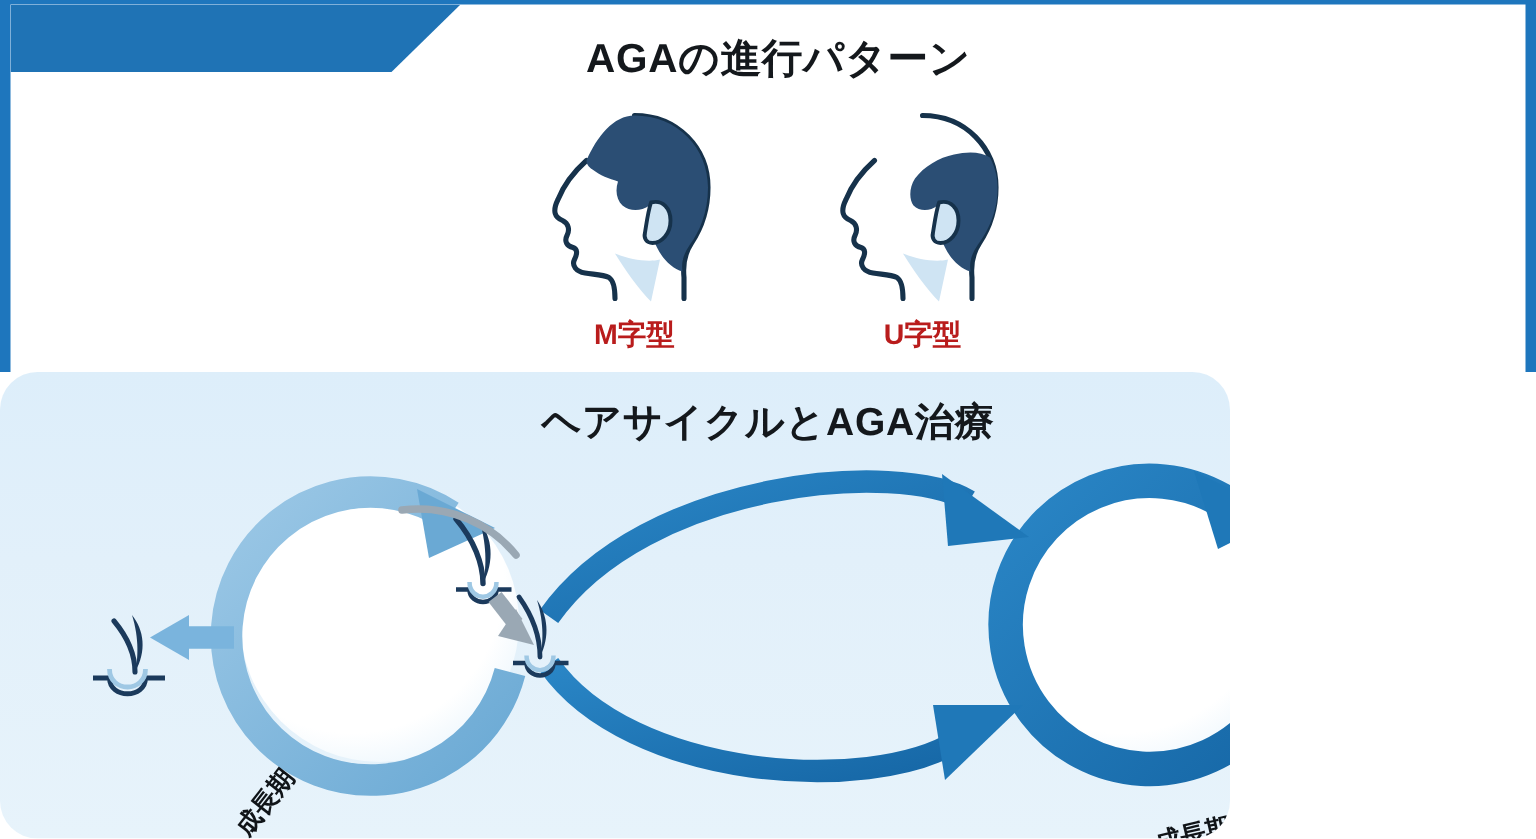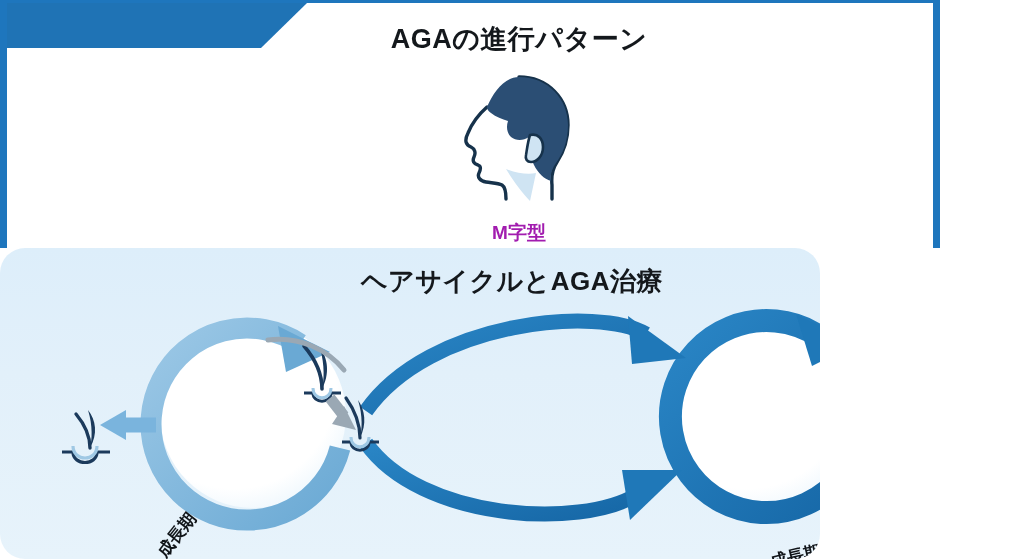--- a/index.html
+++ b/index.html
@@ -7,21 +7,21 @@
     width:1024px;height:559px;
     font-family:"Liberation Sans","DejaVu Sans",sans-serif;
     background:#ffffff;
     overflow:hidden;
     position:relative;
   }
   #stage{position:relative;width:1024px;height:559px;overflow:hidden;}
 
   
   .top-section{
-    position:absolute;left:0;top:0;width:940px;height:248px;
+    position:absolute;left:0;top:0;width:1024px;height:248px;
     background:#ffffff;
     box-sizing:border-box;
     border-left:7px solid #1e76bd;
     border-right:7px solid #1e76bd;
     border-top:3px solid #1e76bd;
   }
   .ribbon{
     position:absolute;left:0;top:0;
     width:300px;height:45px;
     background:#1f73b5;
@@ -41,22 +41,22 @@
     font-size:27px;font-weight:bold;color:#14181c;
     letter-spacing:0.5px;
   }
   .heads-row{
     position:absolute;left:0;top:58px;width:1024px;
     display:flex;justify-content:center;gap:42px;
   }
   .head-item{width:150px;text-align:center;}
   .head-item svg{display:block;margin:0 auto;}
   .head-label{
-    margin-top:14px;
-    font-size:19px;font-weight:bold;color:#a21caf;
+    margin-top:4px;
+    font-size:19px;font-weight:bold;color:#b91c1c;
   }
 
   
   .bottom-section{
     position:absolute;left:0;top:248px;width:820px;height:311px;
     background:linear-gradient(180deg,#ddeefa 0%,#e2f0fa 40%,#e7f3fb 100%);
     overflow:hidden;
     border-radius:25px;
   }
   .bottom-title{
@@ -112,20 +112,42 @@
                    C58 58 52 56 47 52
                    C44 50 43 48 43 46
                    C50 30 61 16 75 16 Z" fill="#2b4e74"></path>
 
           <path d="M86 74 C94 72 99 78 99 86 C99 95 93 101 87 101 C83 101 81 98 82 94 C83 88 84 80 86 74 Z" fill="#cfe4f3" stroke="#16324b" stroke-width="2.6" stroke-linejoin="round"></path>
         </svg>
         <div class="head-label">M字型</div>
       </div>
 
 
+      <div class="head-item">
+        <svg width="150" height="145" viewBox="0 0 150 145">
+          <path d="M62 108 C72 112 84 114 92 112 L86 140 C78 132 68 118 62 108 Z" fill="#cfe4f3"></path>
+          <path d="M75 16 C104 16 124 38 124 64 C124 80 119 92 113 101
+                   C109 107 107 114 108 124 L108 138
+                   M43 46 C34 54 28 62 24 72 C20 80 22 84 27 86
+                   C31 88 32 92 30 96 C28 100 30 103 34 104
+                   C37 105 37 108 35 112 C33 116 36 120 42 121
+                   C48 122 54 122 58 124 C61 126 62 131 62 138" fill="none" stroke="#16324b" stroke-width="3.4" stroke-linecap="round" stroke-linejoin="round"></path>
+
+          <path d="M120 44 C124 52 125 58 125 65 C125 81 118 94 112 102
+                   C108 108 106 113 107 120
+                   C100 118 94 112 90 104
+                   C86 96 84 86 85 76
+                   C80 80 73 80 69 76
+                   C66 72 66 64 70 58
+                   C76 50 86 44 96 42
+                   C105 40 114 40 120 44 Z" fill="#2b4e74"></path>
+          <path d="M86 74 C94 72 99 78 99 86 C99 95 93 101 87 101 C83 101 81 98 82 94 C83 88 84 80 86 74 Z" fill="#cfe4f3" stroke="#16324b" stroke-width="2.6" stroke-linejoin="round"></path>
+        </svg>
+        <div class="head-label">U字型</div>
+      </div>
 
     </div>
   </div>
 
   <div class="bottom-section">
 
     <div class="bottom-title">ヘアサイクルとAGA治療</div>
 
     <svg class="cycle-svg" width="1024" height="311" viewBox="0 0 1024 311">
       <defs>

